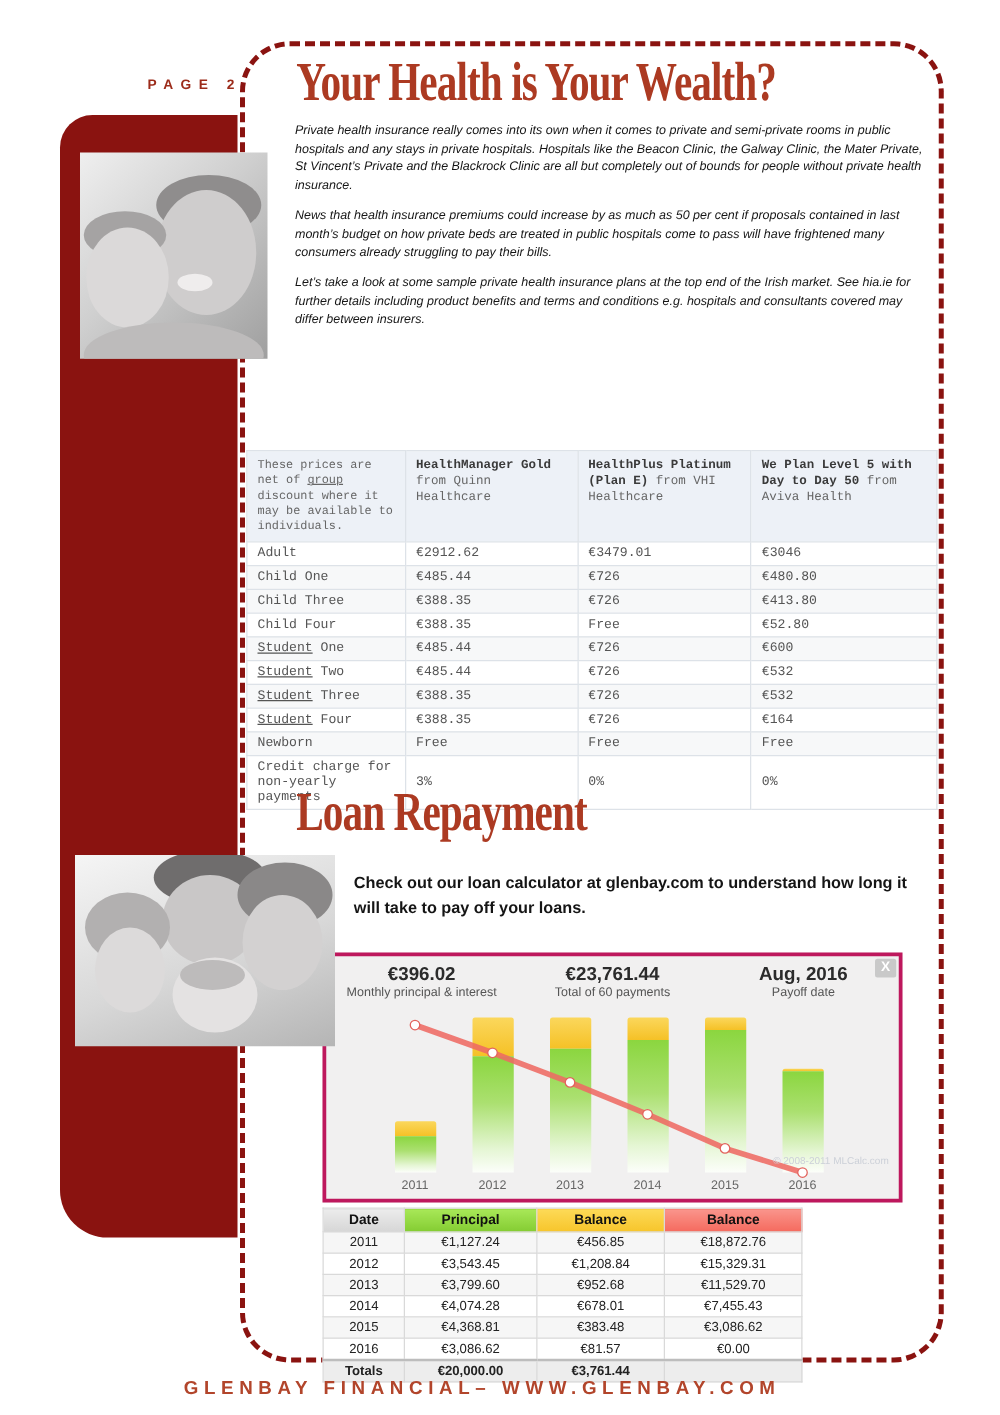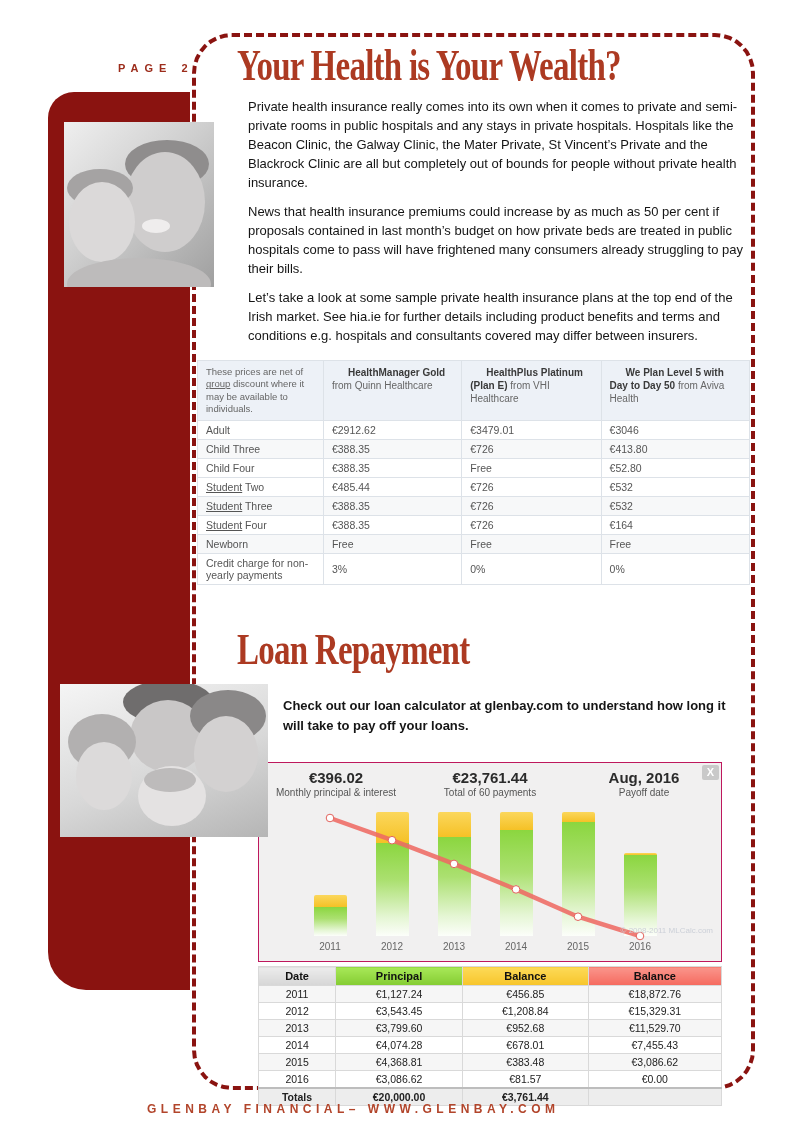--- a/index.html
+++ b/index.html
@@ -17,89 +17,89 @@
 
   .page-label{position:absolute;left:118px;top:62px;color:#9c2c1b;font-size:11px;
               font-weight:bold;letter-spacing:6px;z-index:3;}
 
   .big-title{position:absolute;color:#ac3a22;font-family:"Liberation Serif",serif;
              font-weight:bold;font-size:44px;letter-spacing:-1px;white-space:nowrap;
              transform:scaleX(.75);transform-origin:left top;z-index:3;}
   #health-title{left:237px;top:40px;}
   #loan-title{left:237px;top:624px;}
 
-  .body-copy{position:absolute;left:248px;top:98px;width:505px;z-index:3;
-             font-size:13px;line-height:1.46;color:#151515;}
+  .body-copy{position:absolute;left:236px;top:98px;width:505px;z-index:3;
+             font-size:10px;line-height:1.46;color:#151515;font-style:italic;}
   .body-copy p{margin:0 0 10px 0;}
 
   .quote{position:absolute;left:57px;top:352px;width:132px;z-index:4;color:#ffffff;
          font-weight:bold;font-style:italic;font-size:17px;line-height:35px;
          white-space:pre-line;}
 
   
   .photo{position:absolute;z-index:5;overflow:hidden;}
   #photo1{left:64px;top:122px;width:150px;height:165px;
           background:linear-gradient(135deg,#efefef 0%,#cfcfcf 45%,#9f9f9f 100%);}
   #photo2{left:60px;top:684px;width:208px;height:153px;
           background:linear-gradient(160deg,#f5f5f5 0%,#d8d8d8 55%,#b5b5b5 100%);}
   .photo svg{display:block;}
 
   
   .ins-table{position:absolute;left:197px;top:360px;width:553px;z-index:3;
              border-collapse:collapse;font-size:10.5px;color:#555;background:#fff;}
   .ins-table th,.ins-table td{border:1px solid #dde2e8;padding:3px 8px;text-align:left;
-             vertical-align:middle;}
+             vertical-align:middle;font-family:Liberation Mono, monospace;}
   .ins-table thead th{background:#edf1f7;font-weight:normal;color:#666;vertical-align:top;
              padding-top:5px;padding-bottom:5px;font-size:10px;line-height:1.3;}
   .ins-table thead th.note{font-size:9.5px;}
-  .ins-table thead b{color:#3a3a3a;margin-left:16px;}
+  .ins-table thead b{color:#3a3a3a;}
   .ins-table tr.alt td{background:#f7f8f9;}
   .ins-table td.lbl{width:112px;}
   .ins-table col.c1{width:118px;}.ins-table col.c2{width:140px;}
   .ins-table col.c3{width:142px;}.ins-table col.c4{width:153px;}
   .u{text-decoration:underline;}
 
   .loan-intro{position:absolute;left:283px;top:696px;width:460px;z-index:3;
               font-size:13px;line-height:1.5;color:#151515;font-weight:bold;}
 
   
   .calc{position:absolute;left:258px;top:762px;width:464px;height:200px;z-index:3;
-        background:#f1f0f0;border:1px solid #be185d;box-sizing:border-box;}
+        background:#f1f0f0;border:3px solid #be185d;box-sizing:border-box;}
   .stats{position:absolute;left:0;top:6px;width:100%;display:flex;}
   .stat{flex:1;text-align:center;}
   .stat .val{font-size:15px;font-weight:bold;color:#2b2b2b;}
   .stat .cap{font-size:10px;color:#555;margin-top:1px;}
   .close-x{position:absolute;top:2px;right:2px;width:17px;height:15px;background:#c9c9c9;
            color:#ffffff;font-size:11px;font-weight:bold;text-align:center;line-height:15px;
            border-radius:2px;cursor:pointer;}
   #plot{position:absolute;left:40px;top:48px;width:372px;height:125px;display:flex;}
   .slot{width:62px;height:125px;display:flex;align-items:flex-end;justify-content:center;}
   .bar{width:33px;display:flex;flex-direction:column;justify-content:flex-end;}
   .seg-int{background:linear-gradient(180deg,#fbd75c,#f5c126);border-radius:2px 2px 0 0;}
   .seg-pri{background:linear-gradient(180deg,#8bd63f 0%,#abe070 40%,#e5f6d4 80%,#fcfefa 100%);}
   #xlabels{position:absolute;left:40px;top:178px;width:372px;display:flex;}
   .xlab{width:62px;text-align:center;font-size:10px;color:#666;}
   #balance-svg{position:absolute;left:40px;top:40px;width:372px;height:141px;overflow:visible;}
   .balance-line{fill:none;stroke:#ee6a63;stroke-width:4.5;opacity:.88;stroke-linecap:round;}
   .balance-dot{fill:#ffffff;stroke:#e2625c;stroke-width:1;}
   .watermark{position:absolute;right:8px;bottom:26px;font-size:8px;color:#ccd0d8;}
 
   
-  .loan-table{position:absolute;left:258px;top:966px;width:464px;z-index:3;
+  .loan-table{position:absolute;left:258px;top:966px;width:384px;z-index:3;
               border-collapse:collapse;font-size:10.5px;color:#222;background:#fff;}
   .loan-table th,.loan-table td{border:1px solid #d9d9d9;padding:2px 6px;text-align:center;}
   .loan-table th{font-weight:bold;color:#111;font-size:11px;padding:3px 6px;}
   .h-date{background:linear-gradient(#ececec,#d6d6d6);width:72px;}
   .h-principal{background:linear-gradient(#a8e858,#84cc32);width:128px;}
   .h-interest{background:linear-gradient(#fdda57,#f7c52b);width:128px;}
   .h-balance{background:linear-gradient(#fa958c,#f56a5e);width:136px;}
   .loan-table tr.alt td{background:#f6f6f6;}
   .loan-table tr.totals td{background:#ededed;font-weight:bold;border-top:2px solid #bdbdbd;}
 
-  .footer{position:absolute;left:147px;top:1102px;color:#b2452b;font-size:12px;
+  .footer{position:absolute;left:147px;top:1102px;color:#b2452b;font-size:15px;
           font-weight:bold;letter-spacing:4.5px;z-index:3;white-space:nowrap;}
 </style>
 </head>
 <body>
 
 <div class="page">
 
   <div class="sidebar"></div>
   <div class="panel"></div>
 
@@ -141,30 +141,42 @@
       </tr>
     </thead>
     <tbody id="ins-body">
         <tr>
           <td class="lbl">Adult</td>
           <td>€2912.62</td>
           <td>€3479.01</td>
           <td>€3046</td>
         </tr>
         <tr class="alt">
+          <td class="lbl">Child One</td>
+          <td>€485.44</td>
+          <td>€726</td>
+          <td>€480.80</td>
+        </tr>
+        <tr class="alt">
           <td class="lbl">Child Three</td>
           <td>€388.35</td>
           <td>€726</td>
           <td>€413.80</td>
         </tr>
         <tr>
           <td class="lbl">Child Four</td>
           <td>€388.35</td>
           <td>Free</td>
           <td>€52.80</td>
+        </tr>
+        <tr class="alt">
+          <td class="lbl"><span class="u">Student</span> One</td>
+          <td>€485.44</td>
+          <td>€726</td>
+          <td>€600</td>
         </tr>
         <tr>
           <td class="lbl"><span class="u">Student</span> Two</td>
           <td>€485.44</td>
           <td>€726</td>
           <td>€532</td>
         </tr>
         <tr class="alt">
           <td class="lbl"><span class="u">Student</span> Three</td>
           <td>€388.35</td>

